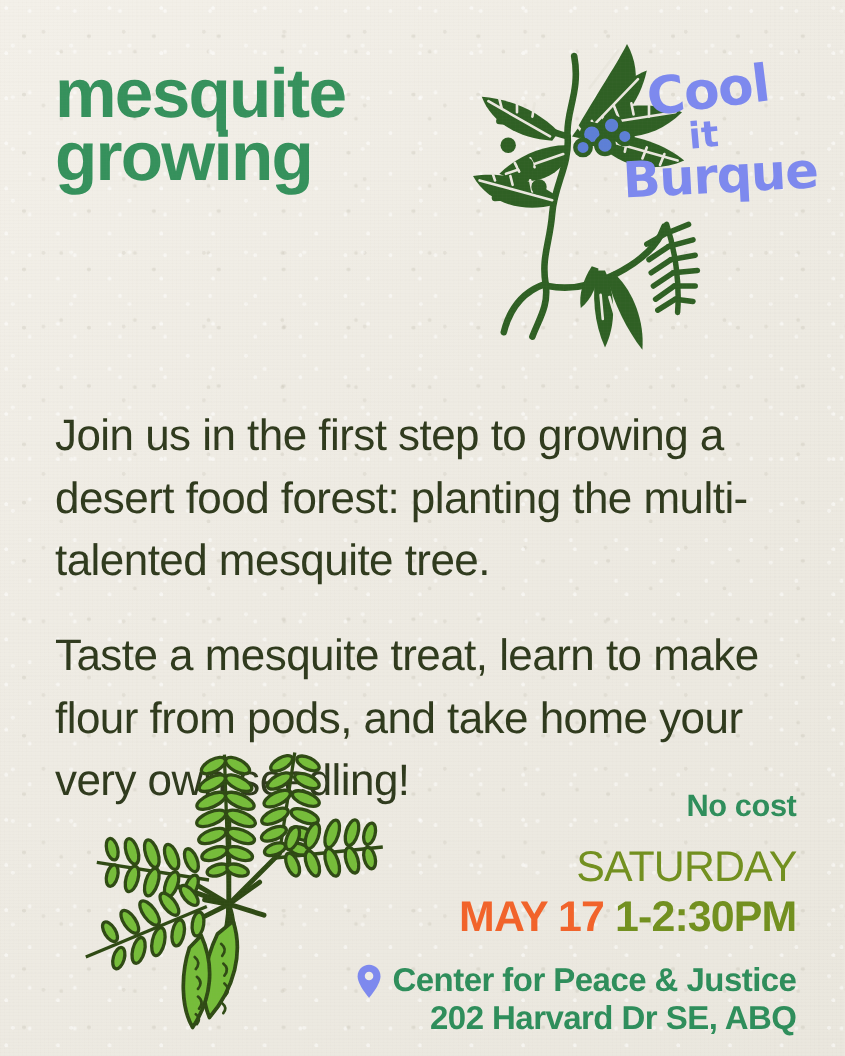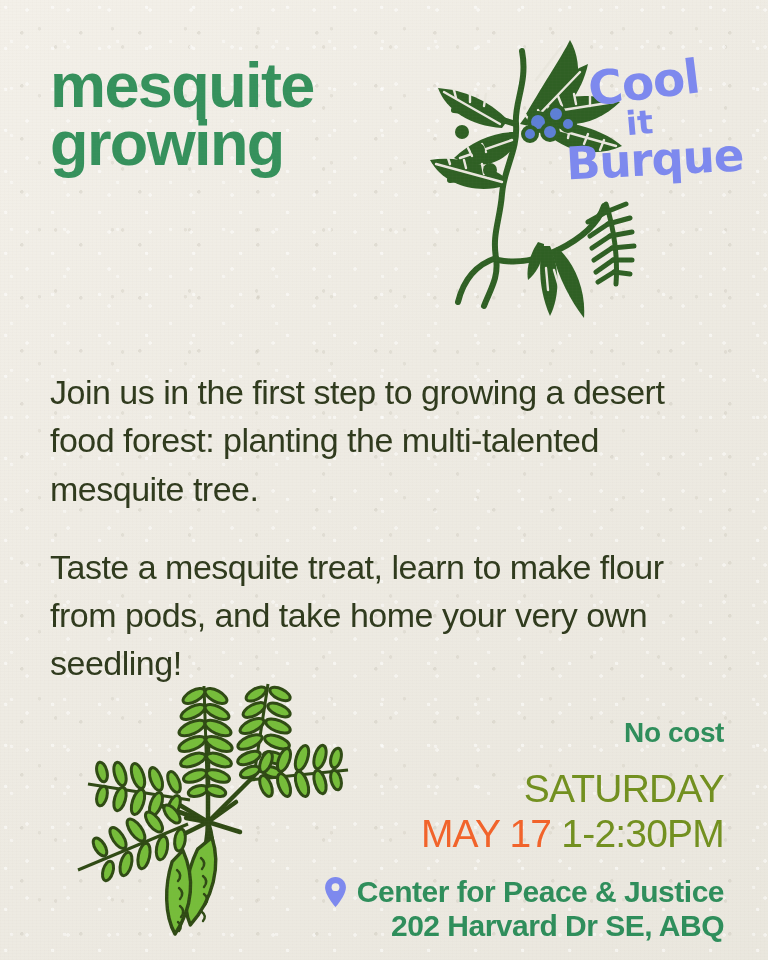--- a/index.html
+++ b/index.html
@@ -71,21 +71,21 @@
   }
   .title-line + .title-line { margin-top: -2px; }
 
   
   .body-copy {
     position: absolute;
     left: 50px;
     top: 368px;
     width: 660px;
     color: #2f3a1d;
-    font-size: 34px;
+    font-size: 40px;
     line-height: 1.42;
     letter-spacing: -.5px;
   }
   .body-copy p { margin: 0; }
   .body-copy p + p { margin-top: 30px; }
 
   
   .logo-mark {
     position: absolute;
     left: 392px;
@@ -154,21 +154,21 @@
     margin-top: 22px;
     color: #72901f;
     font-size: 39px;
     font-weight: 400;
     letter-spacing: -.8px;
     line-height: 1;
   }
   .date-row {
     margin-top: 6px;
     font-size: 39px;
-    font-weight: 400;
+    font-weight: 700;
     letter-spacing: -.8px;
     line-height: 1.05;
     white-space: nowrap;
   }
   .date-main { color: #f2632a; }
   .time { color: #72901f; }
 
   .venue-block {
     margin-top: 20px;
     color: #2e8e5b;

